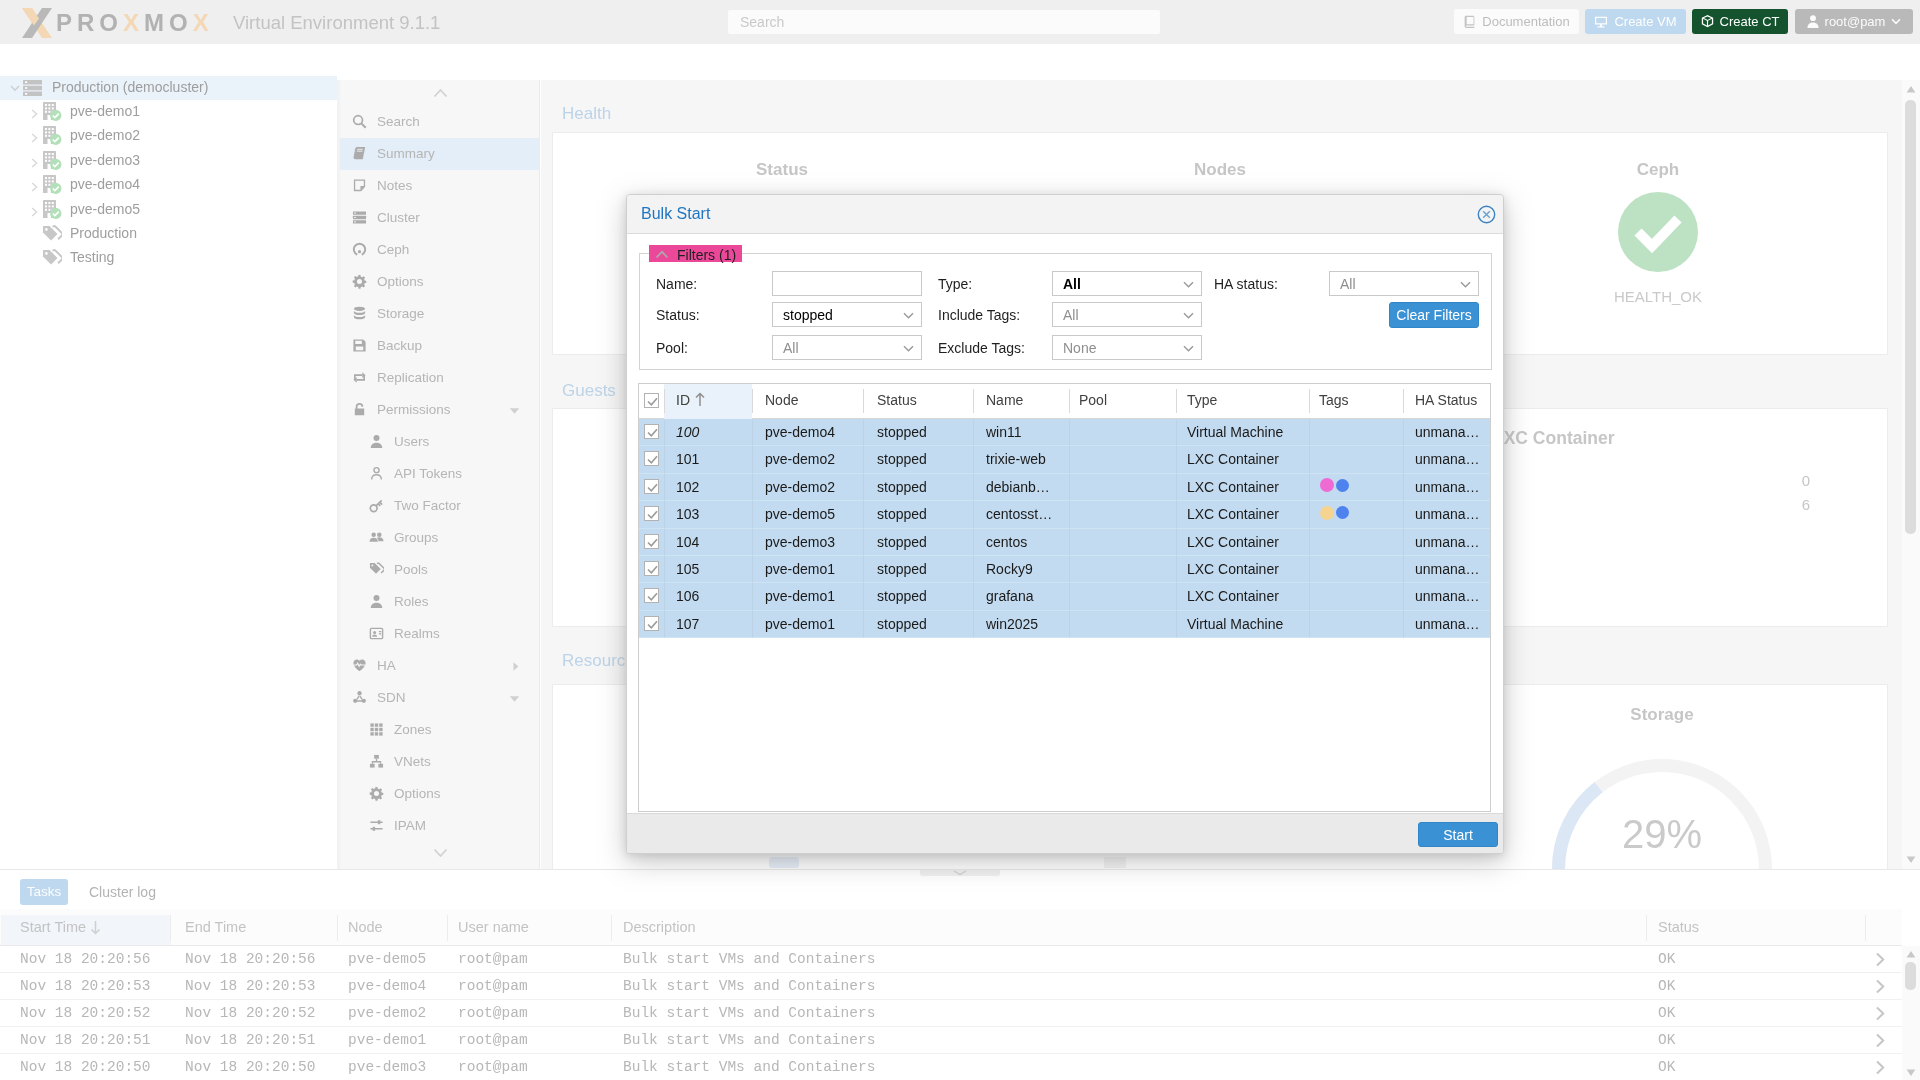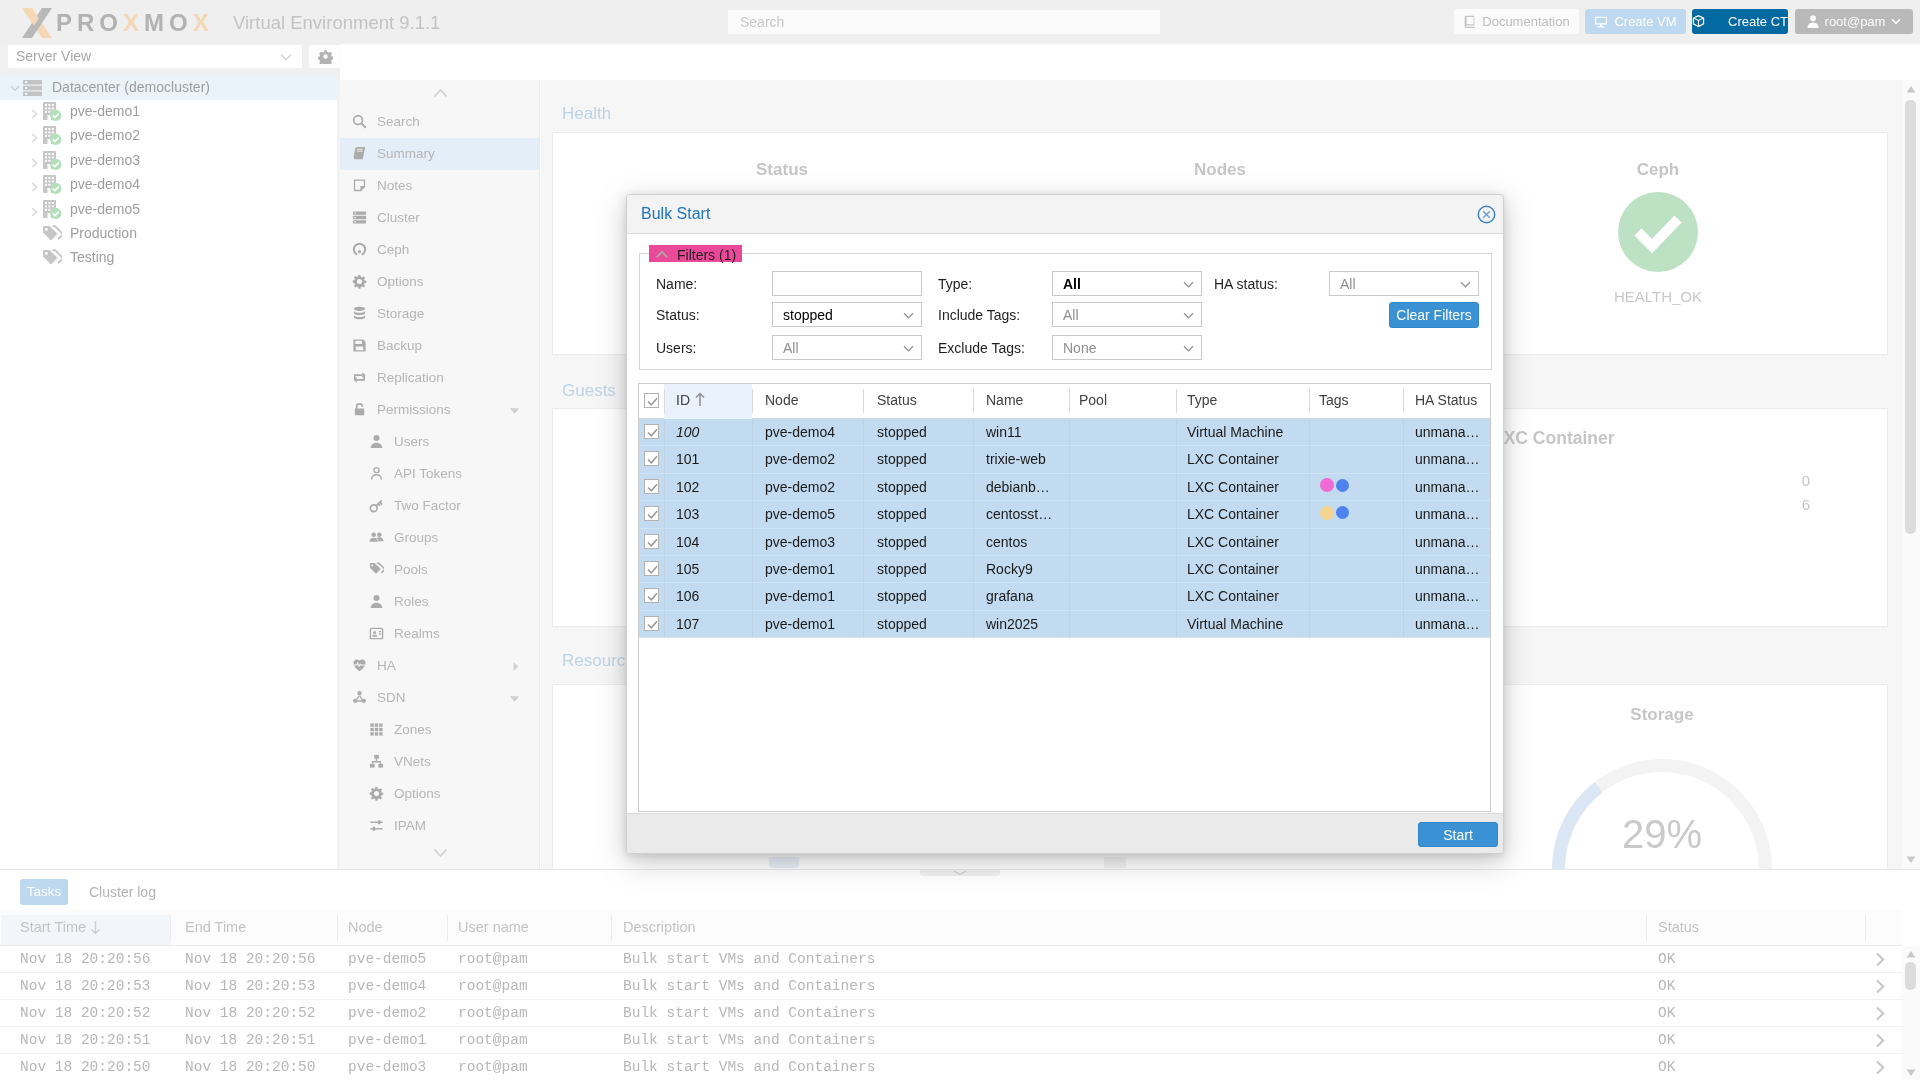--- a/index.html
+++ b/index.html
@@ -79,65 +79,52 @@
           <path d="M3 1h9c1 0 2 .8 2 2v9c0 .5-.3.8-.8.8H4.5c-.6 0-1 .4-1 .9s.4.9 1 .9H14v1.4H4.2C3 16 2 15 2 13.7V3c0-1.2 1-2 1-2zm1.5 1.4v9.2c.2 0 .4-.1.7-.1H13V2.4H4.5z"></path>
         </svg>
       <span>Documentation</span>
     </div>
     <div class="hbtn" style="left:1585px;width:101px;background:#bed8ef;color:#fdfefe;">
       <svg width="14" height="12" viewBox="0 0 16 14" fill="#fdfefe">
           <path d="M1 1h14v9H9v2h3v1.4H4V12h3v-2H1V1zm1.4 1.4v6.2h11.2V2.4H2.4z"></path>
         </svg>
       <span>Create VM</span>
     </div>
-    <div class="hbtn" style="left:1692px;width:96px;background:#0369a1;color:#fdfefe;justify-content:space-between;">
+    <div class="hbtn" style="left:1692px;width:96px;background:#14532d;color:#fdfefe;">
       <svg width="13" height="13" viewBox="0 0 16 16" fill="#fdfefe">
           <path d="M8 0l7 3.5v8L8 15 1 11.5v-8L8 0zM2.6 4.5v6l4.7 2.4V7L2.6 4.5zm10.8 0L8.7 7v5.9l4.7-2.4v-6zM8 1.7L3.6 3.8 8 6l4.4-2.2L8 1.7z"></path>
         </svg>
       <span>Create CT</span>
     </div>
     <div class="hbtn" style="left:1795px;width:118px;background:#b9b9b9;color:#fbfbfb;">
       <svg width="12" height="13" viewBox="0 0 14 15" fill="#fbfbfb">
           <circle cx="7" cy="3.6" r="3.4"></circle>
           <path d="M0.5 15c0-4 2.6-6.4 6.5-6.4s6.5 2.4 6.5 6.4H0.5z"></path>
         </svg>
       <span>root@pam</span>
       <svg width="10" height="7" viewBox="0 0 10 7">
           <path d="M1 1.2 L5 5.4 L9 1.2" stroke="#fbfbfb" stroke-width="1.6" fill="none"></path>
-        </svg>
-    </div>
-  </div>
-  <div id="sidehead" class="abs">
-    <div class="abs" style="left:8px;top:1px;width:294px;height:23px;background:#fff;border-radius:2px;">
-      <span style="position:absolute;left:8px;top:3px;font-size:14px;color:#a8a8a8;">Server View</span>
-      <svg style="position:absolute;right:10px;top:8px;" width="12" height="9" viewBox="0 0 11 8">
-          <path d="M1 1.5 L5.5 6 L10 1.5" stroke="#d3d3d3" stroke-width="1.4" fill="none"></path>
-        </svg>
-    </div>
-    <div class="abs" style="left:309px;top:1px;width:32px;height:23px;background:#fdfdfd;border-radius:2px;display:flex;align-items:center;justify-content:center;">
-      <svg width="15" height="15" viewBox="0 0 16 16" fill="#b3b3b3">
-          <path d="M6.5 0h3l.5 2.2 1.9.8L14 1.9 16.1 4l-1.1 2.1.8 1.9 2.2.5v3l-2.2.5-.8 1.9 1.1 2.1-2.1 2.1-2.1-1.1-1.9.8-.5 2.2h-3l-.5-2.2-1.9-.8L1.9 18 0 16l1.1-2.1-.8-1.9L-1.9 11.5v-3l2.2-.5.8-1.9L0 4 2.1 1.9l2.1 1.1 1.9-.8L6.5 0zM8 5.2A2.8 2.8 0 108 10.8 2.8 2.8 0 008 5.2z" transform="scale(0.85) translate(1.5,1.5)"></path>
         </svg>
     </div>
   </div>
   <div id="tree" class="abs">
 
     <div class="trow" style="top:-4.4px;background:#eaf2fa;">
       <svg style="position:absolute;left:10px;top:9px;" width="10" height="7" viewBox="0 0 10 7">
           <path d="M1 1 L5 5.2 L9 1" stroke="#cfcfcf" stroke-width="1.4" fill="none"></path>
         </svg>
       <svg style="position:absolute;left:23px;top:3px;" width="19" height="18" viewBox="0 0 19 18" fill="#c3c3c3">
           <rect x="0" y="1" width="19" height="4.4" rx="0.5"></rect>
           <rect x="0" y="6.8" width="19" height="4.4" rx="0.5"></rect>
           <rect x="0" y="12.6" width="19" height="4.4" rx="0.5"></rect>
           <rect x="2" y="2.4" width="2.2" height="1.6" fill="#fff"></rect>
           <rect x="2" y="8.2" width="2.2" height="1.6" fill="#fff"></rect>
           <rect x="2" y="14" width="2.2" height="1.6" fill="#fff"></rect>
         </svg>
-      <span class="txt" style="position:absolute;left:52px;top:3px;">Datacenter (democluster)</span>
+      <span class="txt" style="position:absolute;left:52px;top:3px;">Production (democluster)</span>
     </div>
 
     <div class="trow" style="top:20px;">
         <svg class="car" style="position:absolute;left:31px;top:9px;" width="7" height="10" viewBox="0 0 7 10">
           <path d="M1.2 1 L5.6 5 L1.2 9" stroke="#d8d8d8" stroke-width="1.4" fill="none"></path>
         </svg>
         <svg style="position:absolute;left:42px;top:2px;" width="20" height="20" viewBox="0 0 20 20">
           <rect x="1" y="0" width="13" height="18" rx="0.5" fill="#c7c7c7"></rect>
           <g fill="#ffffff">
             <rect x="3" y="2" width="2" height="2"></rect>
@@ -612,21 +599,21 @@
           <circle cx="9.5" cy="9.5" r="8.2" fill="none" stroke="#3b82c4" stroke-width="1.4"></circle>
           <path d="M6.2 6.2 L12.8 12.8 M12.8 6.2 L6.2 12.8" stroke="#6ba3d4" stroke-width="1.5"></path>
         </svg>
       </div>
     <div class="abs" style="left:12px;top:58px;width:853px;height:117px;border:1px solid #d4d4d4;"></div>
     <div class="abs" style="left:22px;top:50px;background:#ec4899;padding:0 6px;height:17px;"><svg style="vertical-align:middle;" width="14" height="9" viewBox="0 0 14 9">
           <path d="M1.5 7.5 L7 1.8 L12.5 7.5" stroke="#ababab" stroke-width="1.7" fill="none"></path>
         </svg><span style="font-size:14px;color:#1f1f1f;margin-left:8px;vertical-align:middle;">Filters (1)</span></div>
     <span class="flabel" style="left:29px;top:81px;">Name:</span>
     <span class="flabel" style="left:29px;top:112px;">Status:</span>
-    <span class="flabel" style="left:29px;top:145px;">Users:</span>
+    <span class="flabel" style="left:29px;top:145px;">Pool:</span>
     <span class="flabel" style="left:311px;top:81px;">Type:</span>
     <span class="flabel" style="left:311px;top:112px;">Include Tags:</span>
     <span class="flabel" style="left:311px;top:145px;">Exclude Tags:</span>
     <span class="flabel" style="left:587px;top:81px;">HA status:</span>
     <div class="ffield" style="left:145px;top:76px;width:150px;"></div>
     <div class="ffield" style="left:425px;top:76px;width:150px;">
         <span style="font-weight:bold;color:#000;">All</span>
         <svg style="position:absolute;right:7px;top:9px;" width="11" height="8" viewBox="0 0 11 8">
           <path d="M1 1.2 L5.5 5.8 L10 1.2" stroke="#9a9a9a" stroke-width="1.4" fill="none"></path>
         </svg>

